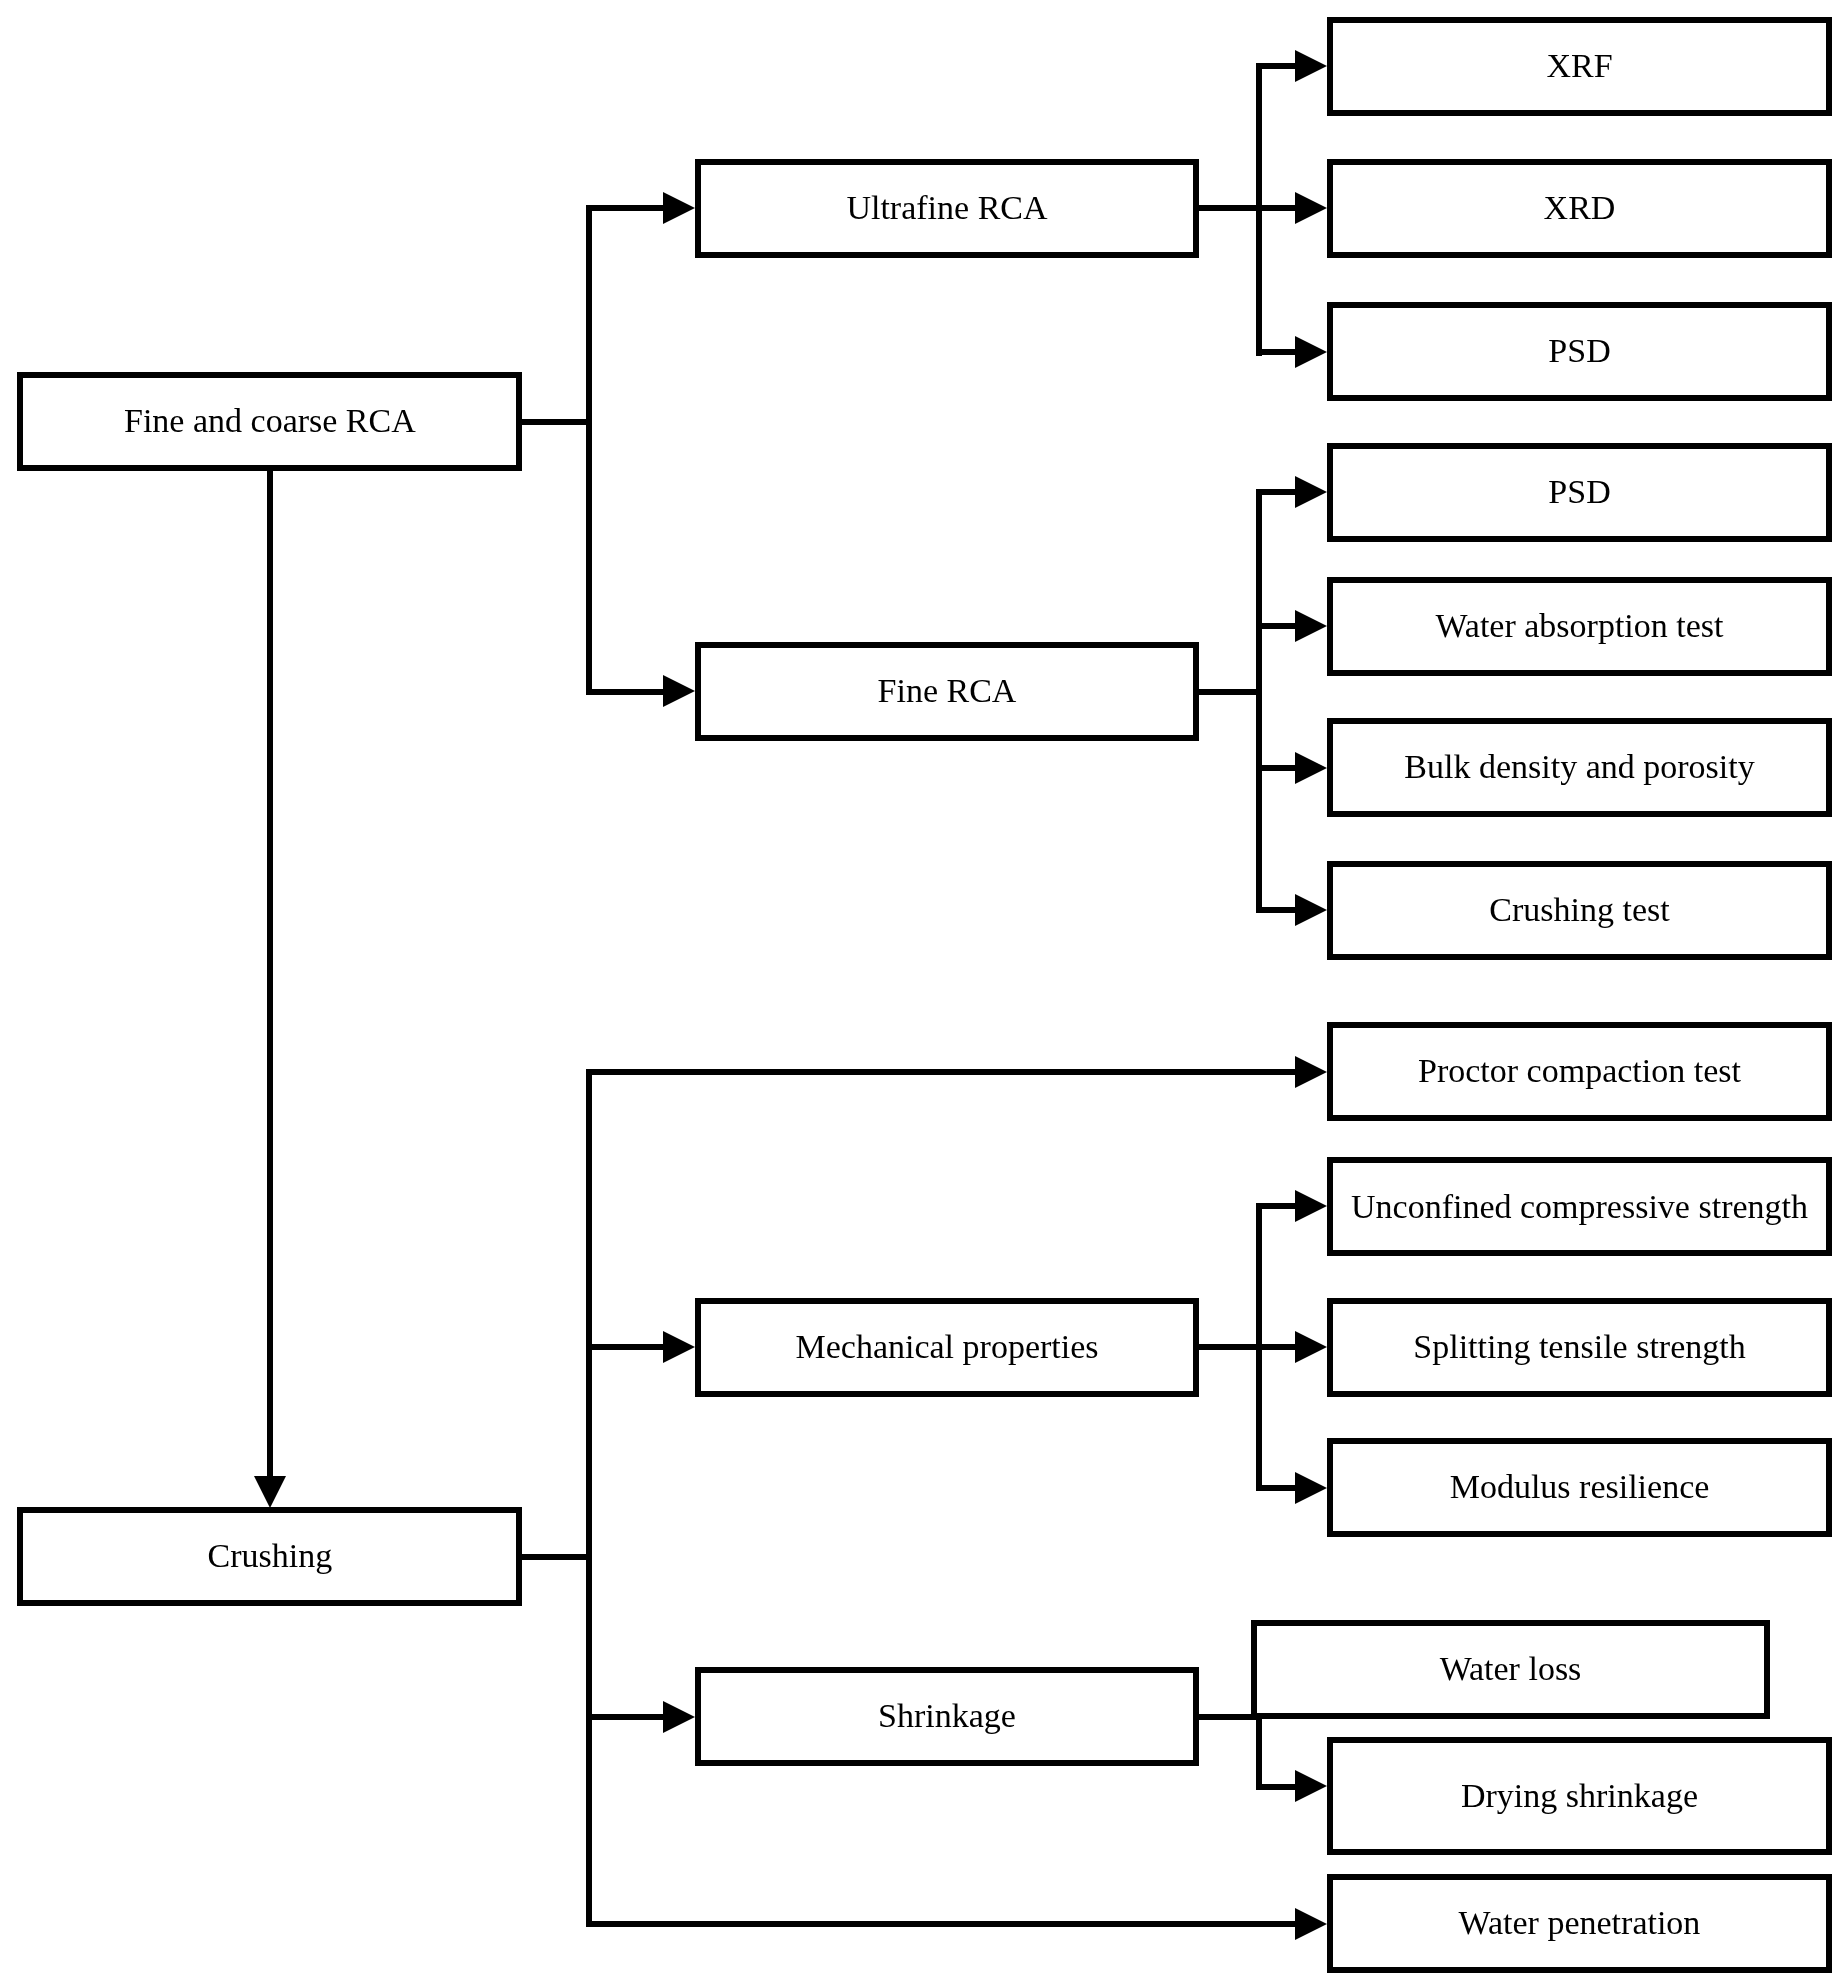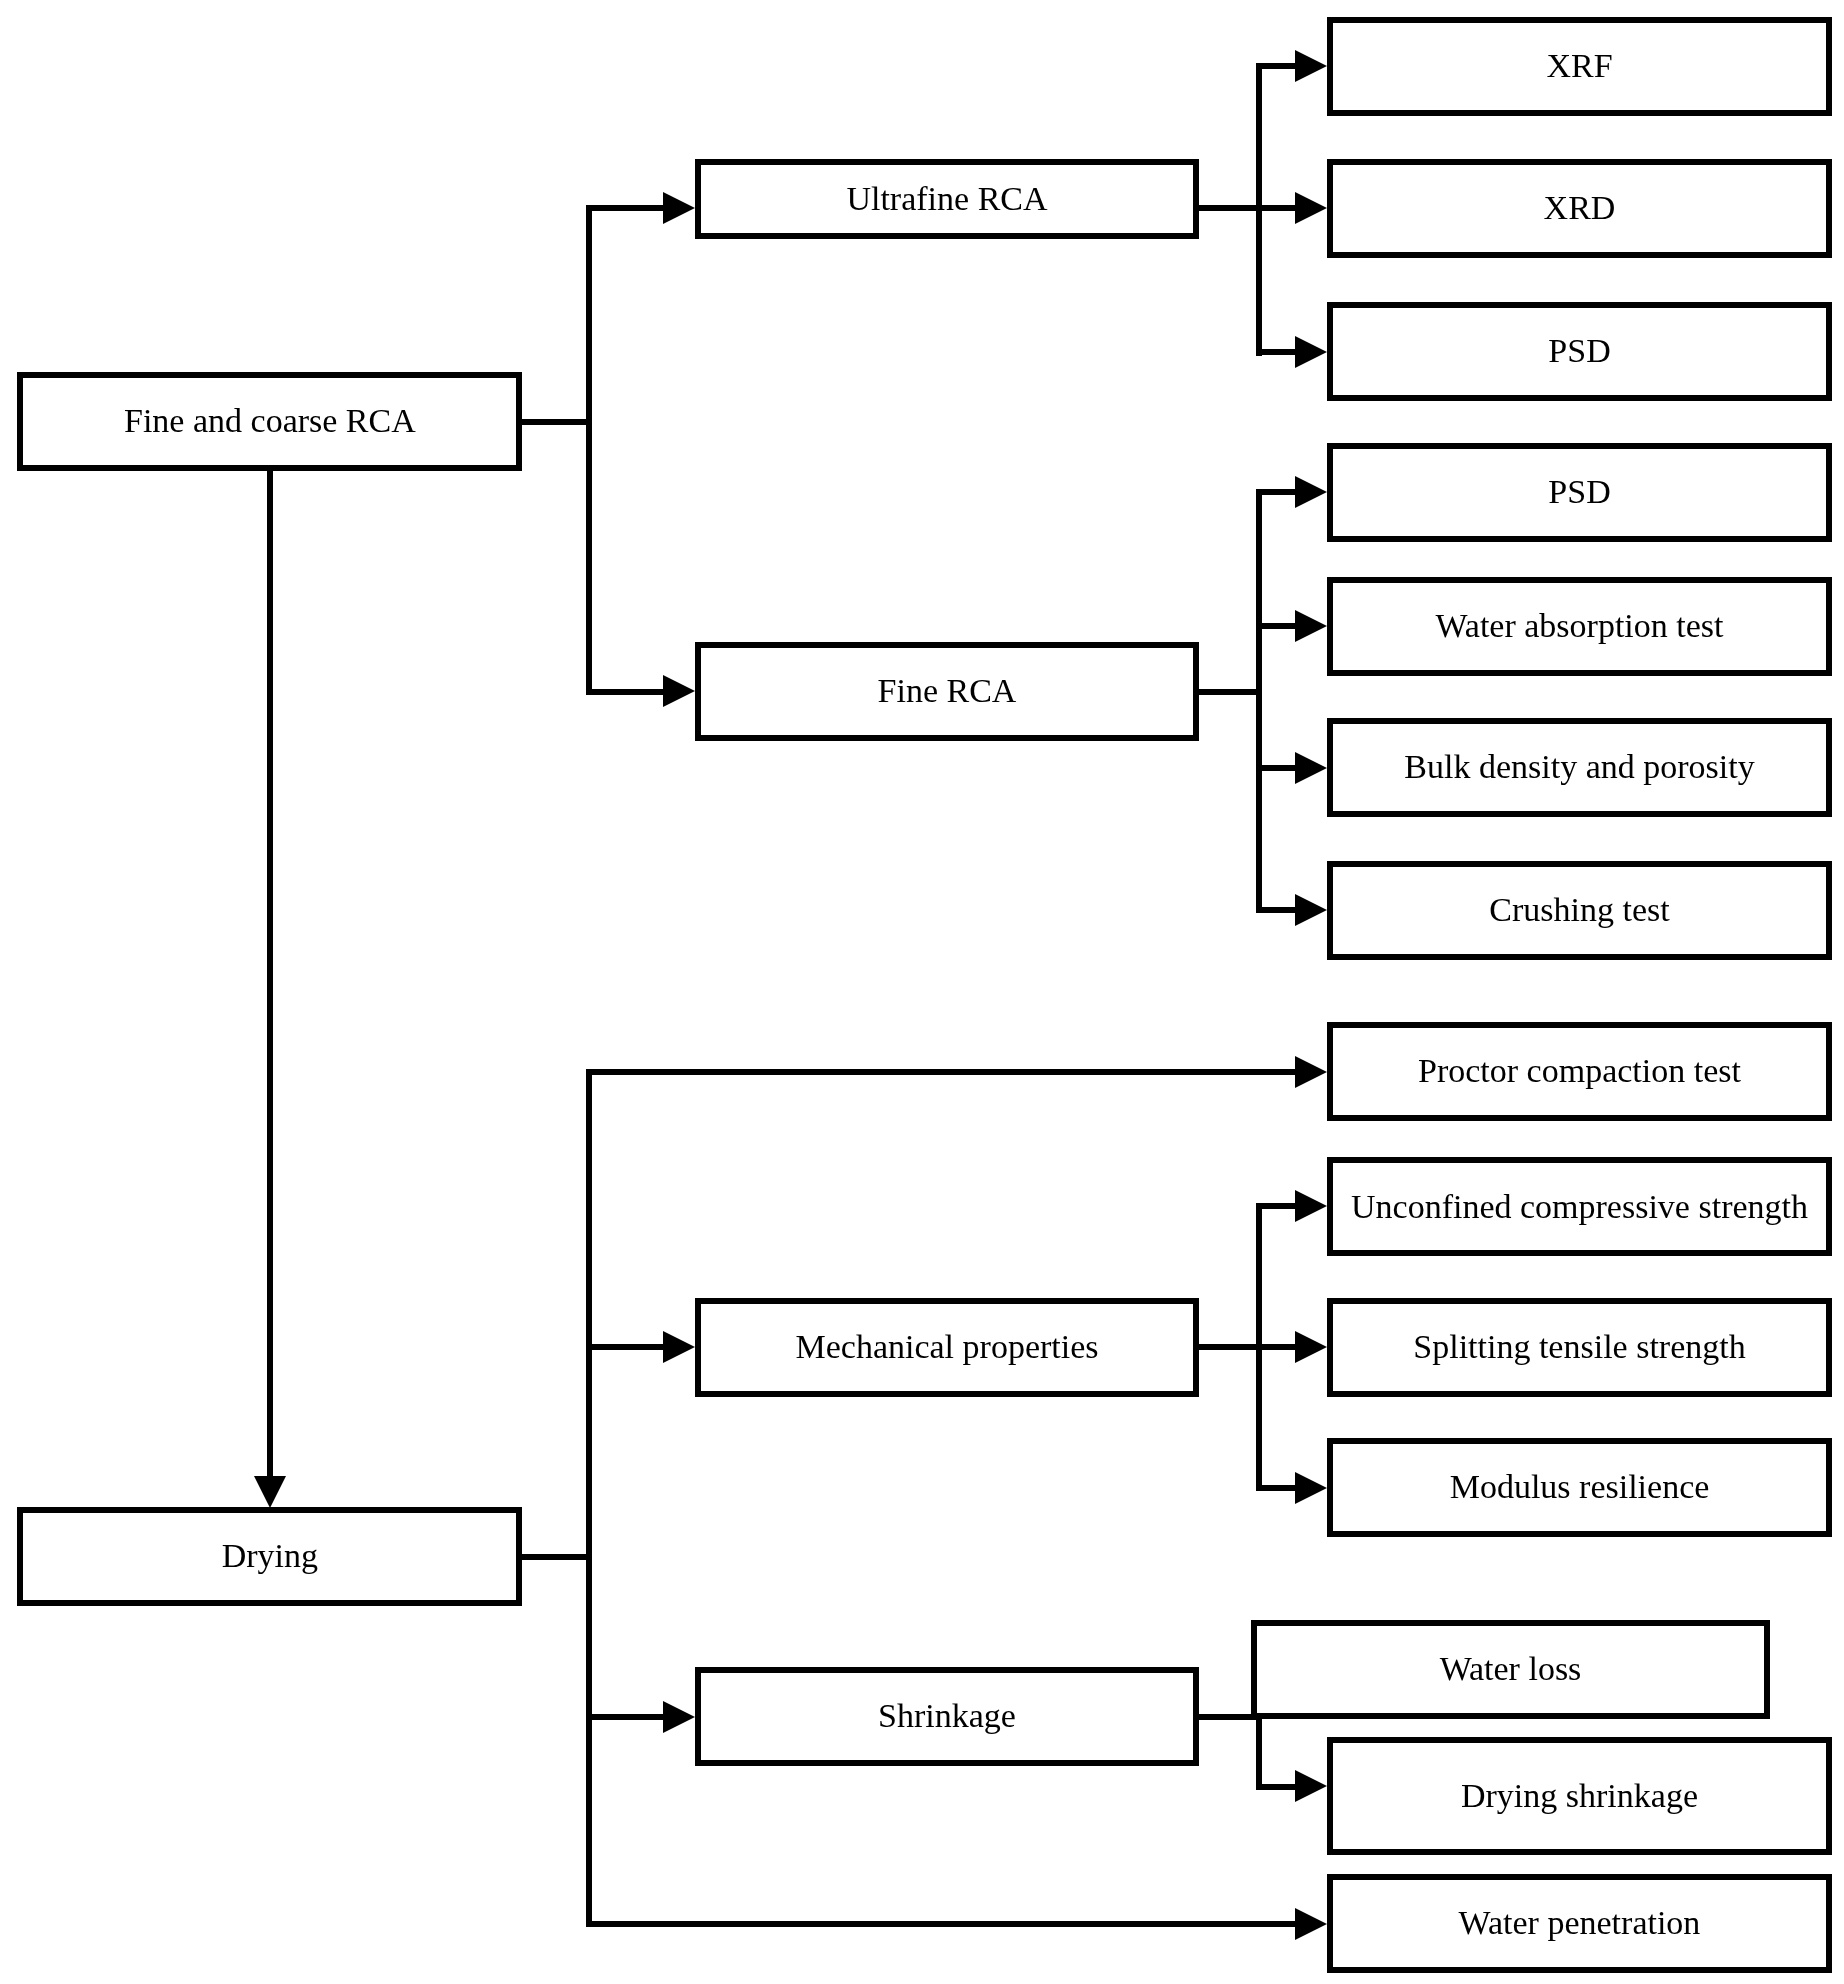--- a/index.html
+++ b/index.html
@@ -104,24 +104,24 @@
   <div class="arrow-right" style="left:1295px; top:1331px;"></div>
   <div class="arrow-right" style="left:1295px; top:1472px;"></div>
   <div class="arrow-right" style="left:1295px; top:1630px;"></div>
   <div class="arrow-right" style="left:1295px; top:1770px;"></div>
   <div class="arrow-right" style="left:1295px; top:1908px;"></div>
 
   <div class="node" style="left:17.4px;   top:372px;  width:505px; height:99px;">
       <span>Fine and coarse RCA</span>
     </div>
   <div class="node" style="left:17.4px;   top:1507px; width:505px; height:99px;">
-      <span>Drying</span>
+      <span>Crushing</span>
     </div>
 
-  <div class="node" style="left:695px;  top:159px;  width:504px; height:80px;">
+  <div class="node" style="left:695px;  top:159px;  width:504px; height:99px;">
       <span>Ultrafine RCA</span>
     </div>
   <div class="node" style="left:695px;  top:642px;  width:504px; height:99px;">
       <span>Fine RCA</span>
     </div>
   <div class="node" style="left:695px;  top:1667px; width:504px; height:99px;">
       <span>Shrinkage</span>
     </div>
   <div class="node" style="left:695px;  top:1298px; width:504px; height:99px;">
       <span>Mechanical properties</span>

